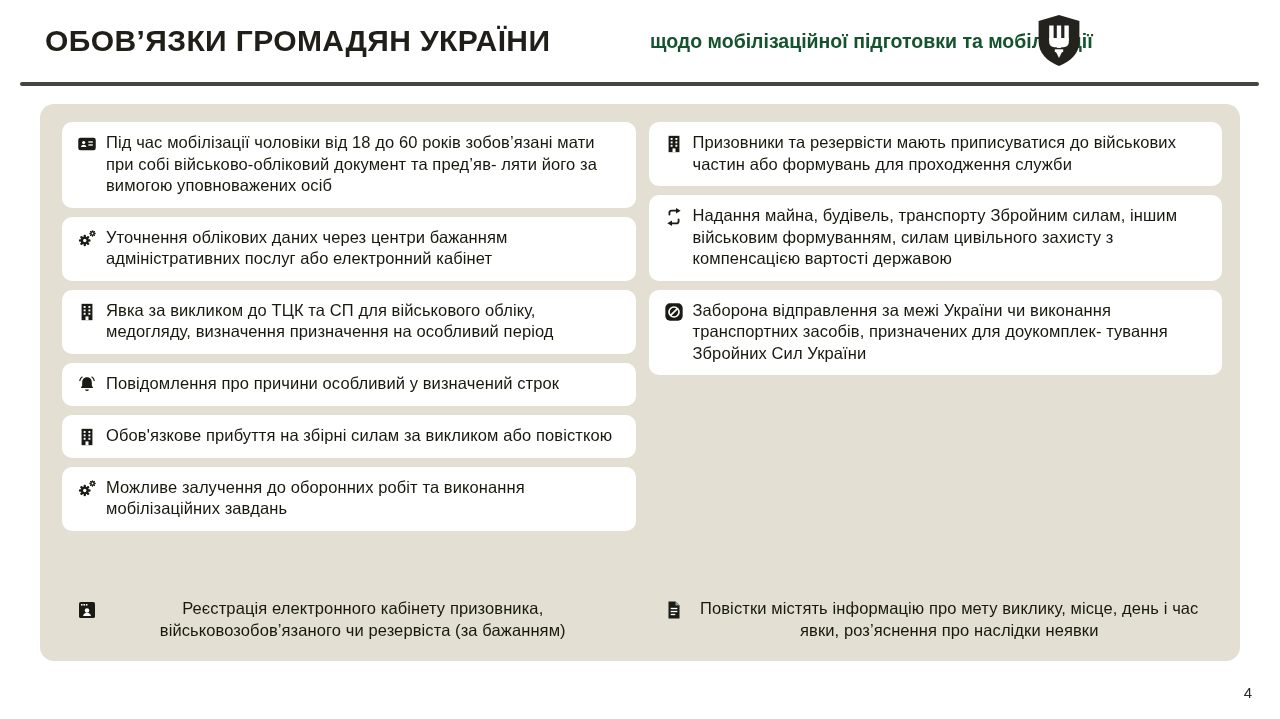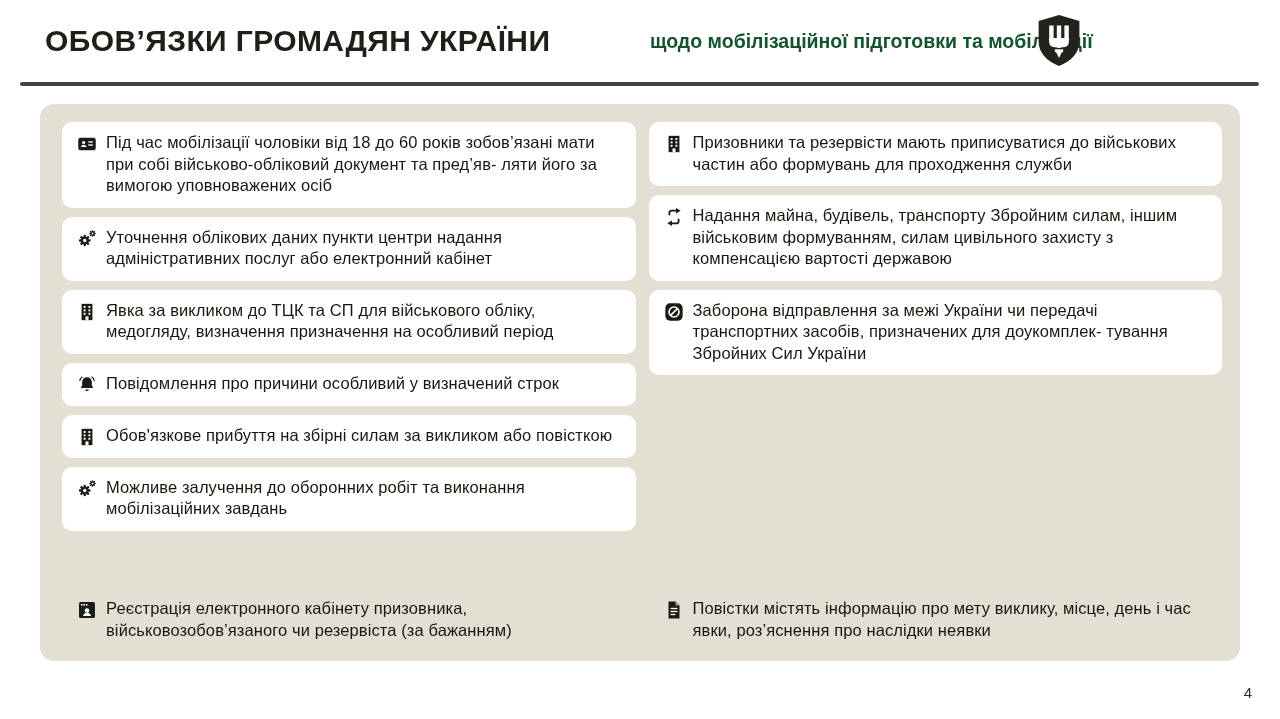--- a/index.html
+++ b/index.html
@@ -42,20 +42,21 @@
   }
   .card-text, .note-text {
     font-size:16.5px; line-height:21.5px; font-weight:500;
     color:#18180f; letter-spacing:.1px;
   }
   .ic { width:20px; height:20px; flex:0 0 20px; margin-top:2px; color:#1b1b16; }
 
   .note {
     margin-top:auto; display:flex; align-items:flex-start; gap:9px;
     padding:0 16px 0 15px;
+    text-align:center;
   }
 
   .page-number {
     position:absolute; right:28px; bottom:18px;
     font-size:15px; color:#2c2b26;
   }
   .sprite { position:absolute; width:0; height:0; overflow:hidden; }
 </style>
 </head>
 <body>
@@ -174,21 +175,21 @@
       <div class="card">
         <svg class="ic">
             <use href="#icon-idcard"></use>
           </svg>
         <div class="card-text">Під час мобілізації чоловіки від 18 до 60 років зобов’язані мати при собі військово-обліковий документ та пред’яв- ляти його за вимогою уповноважених осіб</div>
       </div>
       <div class="card">
         <svg class="ic">
             <use href="#icon-gears"></use>
           </svg>
-        <div class="card-text">Уточнення облікових даних пункти центри надання адміністративних послуг або електронний кабінет</div>
+        <div class="card-text">Уточнення облікових даних через центри бажанням адміністративних послуг або електронний кабінет</div>
       </div>
       <div class="card">
         <svg class="ic">
             <use href="#icon-building"></use>
           </svg>
         <div class="card-text">Явка за викликом до ТЦК та СП для військового обліку, медогляду, визначення призначення на особливий період</div>
       </div>
       <div class="card">
         <svg class="ic">
             <use href="#icon-bell"></use>
@@ -225,21 +226,21 @@
       <div class="card">
         <svg class="ic">
             <use href="#icon-exchange"></use>
           </svg>
         <div class="card-text">Надання майна, будівель, транспорту Збройним силам, іншим військовим формуванням, силам цивільного захисту з компенсацією вартості державою</div>
       </div>
       <div class="card">
         <svg class="ic">
             <use href="#icon-ban"></use>
           </svg>
-        <div class="card-text">Заборона відправлення за межі України чи передачі транспортних засобів, призначених для доукомплек- тування Збройних Сил України</div>
+        <div class="card-text">Заборона відправлення за межі України чи виконання транспортних засобів, призначених для доукомплек- тування Збройних Сил України</div>
       </div>
       <div class="note">
         <svg class="ic">
             <use href="#icon-document"></use>
           </svg>
         <div class="note-text">Повістки містять інформацію про мету виклику, місце, день і час явки, роз’яснення про наслідки неявки</div>
       </div>
     </div>
 
   </div>

